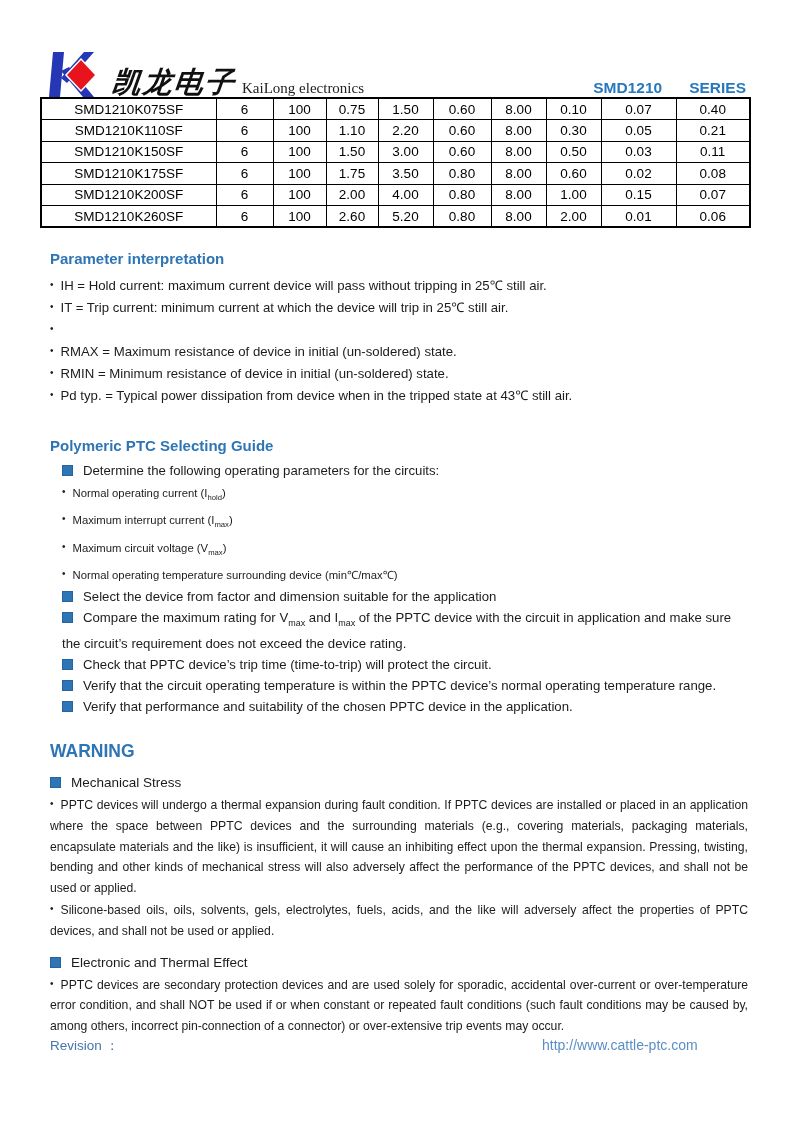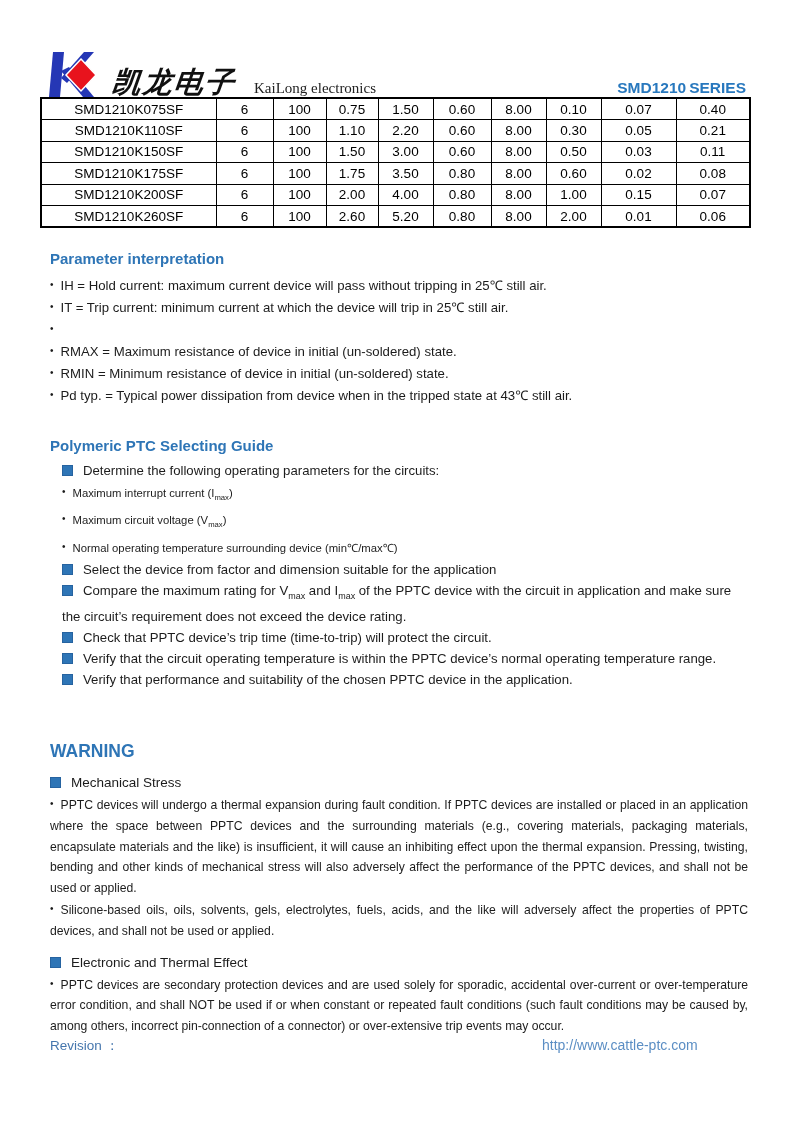--- a/index.html
+++ b/index.html
@@ -10,23 +10,23 @@
     font-family:"Liberation Sans", sans-serif; color:#1c1c1c;
   }
   
   .header { position:absolute; left:48px; right:47px; top:52px; height:45px;
             display:flex; align-items:flex-end; }
   .logo-k { width:56px; height:45px; flex:0 0 auto; }
   .logo-cn { font-family:"Liberation Serif", serif; font-weight:bold; font-style:italic;
              font-size:29px; line-height:30px; color:#111; margin-left:8px;
              transform:skew(-6deg); letter-spacing:2px; white-space:nowrap; }
   .logo-en { font-family:"Liberation Serif", serif; font-size:15px; line-height:17px;
-             color:#222; margin-left:18px; white-space:nowrap; }
+             color:#222; margin-left:6px; white-space:nowrap; }
   .series { margin-left:auto; font-size:15.5px; font-weight:bold; color:#2878be;
-            display:flex; gap:3px; line-height:18px; }
+            display:flex; gap:27px; line-height:18px; }
   
   .spec-table-wrap { position:absolute; top:97px; left:40px; width:709px; }
   table.spec { border-collapse:collapse; width:100%; table-layout:fixed;
                border:2px solid #000; }
   table.spec td { border:1px solid #000; text-align:center; font-size:13.5px;
                   height:21.5px; padding:0; color:#000; }
   
   .sec-title { color:#2e75b6; font-weight:bold; font-size:15px; line-height:17px; }
   .param { position:absolute; top:250px; left:50px; right:45px; }
   .param ul { list-style:none; margin-top:7px; }
@@ -176,20 +176,23 @@
   </div>
 
   <div class="guide">
     <div class="sec-title">Polymeric PTC Selecting Guide</div>
     <div class="g-body">
 
       <div class="g-line">
         <span class="sq-bullet"></span><span>Determine the following operating parameters for the circuits:</span>
       </div>
 
+      <div class="g-line small">
+        <span class="dot-bullet"></span><span>Normal operating current (I</span><sub>hold</sub><span>)</span>
+      </div>
 
       <div class="g-line small">
         <span class="dot-bullet"></span><span>Maximum interrupt current (I</span><sub>max</sub><span>)</span>
       </div>
 
       <div class="g-line small">
         <span class="dot-bullet"></span><span>Maximum circuit voltage (V</span><sub>max</sub><span>)</span>
       </div>
 
       <div class="g-line small">

